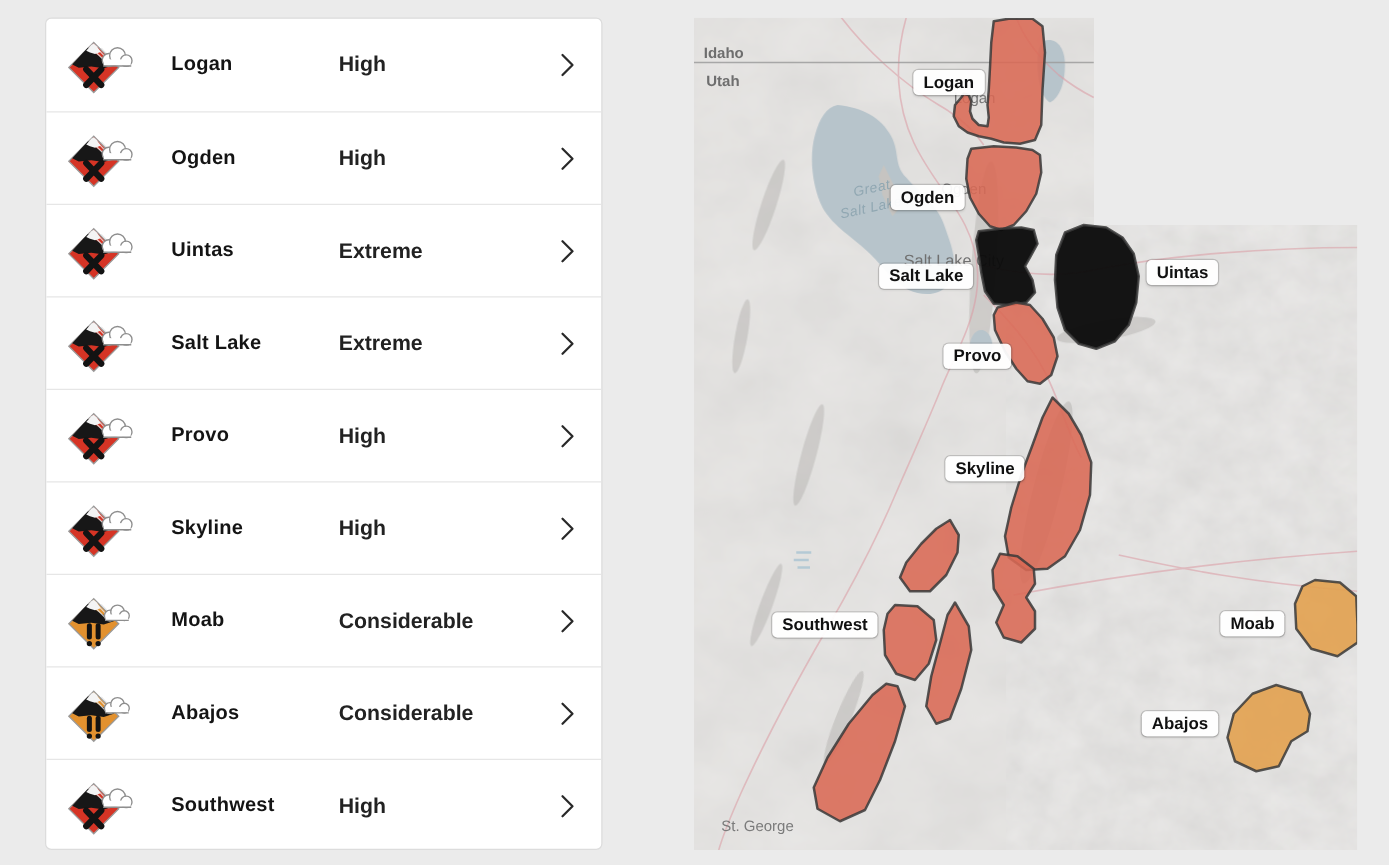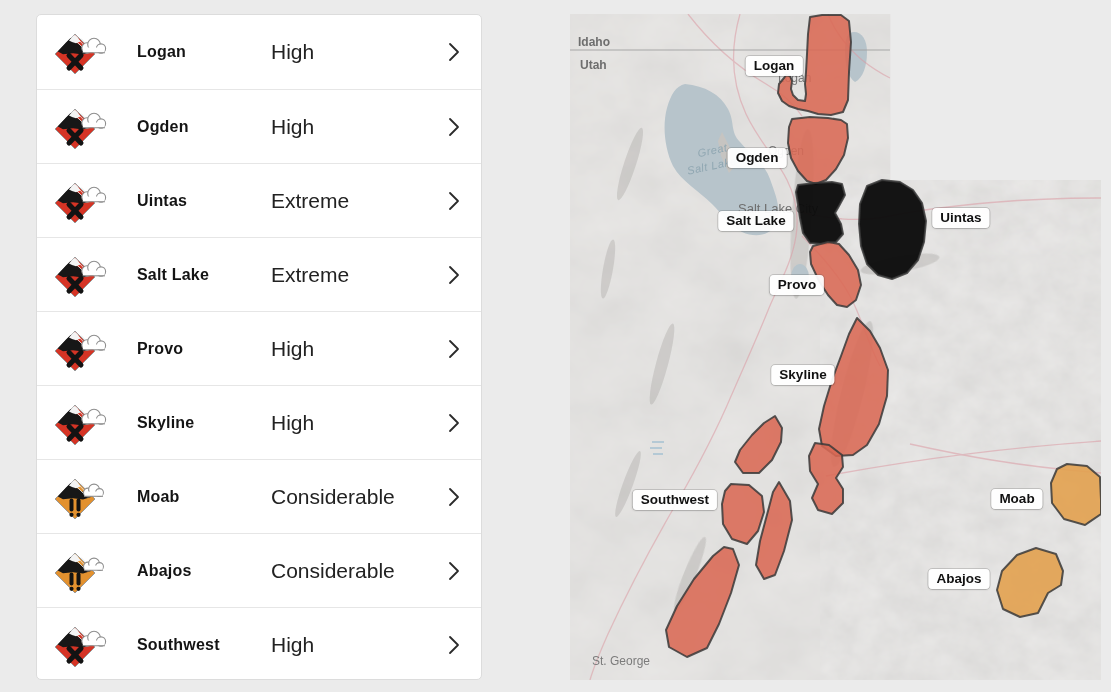--- a/index.html
+++ b/index.html
@@ -15,25 +15,25 @@
     box-sizing:border-box;overflow:hidden;
   }
   .row{
     display:grid;grid-template-columns:100px 134px 1fr 54px;
     align-items:center;height:74px;cursor:pointer;box-sizing:border-box;
   }
   .row + .row{border-top:1px solid #e6e6e6;}
   .icon-cell{padding-left:16px;display:flex;align-items:center;}
   .dicon{width:54px;height:48px;display:block;}
   .rname{font-size:16px;font-weight:700;color:#141414;letter-spacing:.2px;}
-  .rdanger{font-size:21px;font-weight:400;color:#222;}
+  .rdanger{font-size:17px;font-weight:700;color:#222;}
   .chev{display:flex;justify-content:center;align-items:center;}
   
   .map{
-    position:absolute;left:570px;top:14px;width:531px;height:666px;
+    position:absolute;left:555px;top:14px;width:531px;height:666px;
   }
   .map svg.base{
     display:block;
     clip-path:polygon(0 0, 60.3% 0, 60.3% 24.93%, 100% 24.93%, 100% 100%, 0 100%);
   }
   .mlabel{
     position:absolute;transform:translate(-50%,-50%);
     background:rgba(255,255,255,.94);border-radius:4px;padding:2px 8px 3px;
     font-size:13.5px;font-weight:600;color:#111;white-space:nowrap;
     box-shadow:0 0 0 1px rgba(70,70,70,.22), 0 1px 2px rgba(0,0,0,.12);

